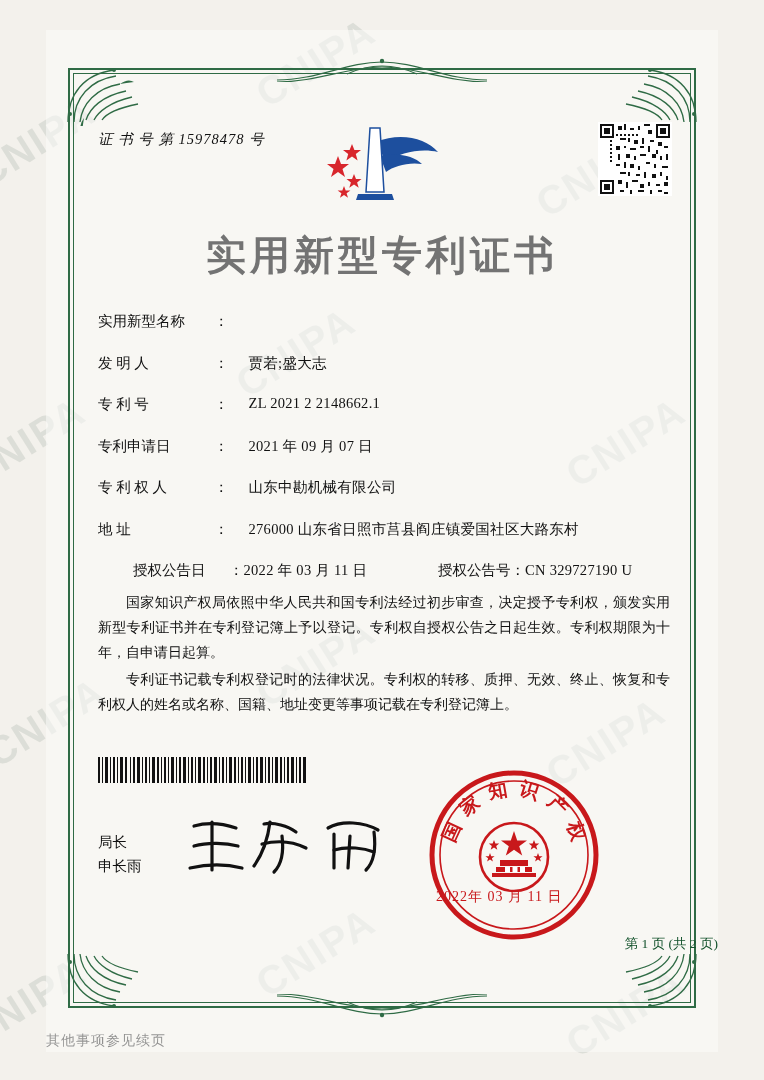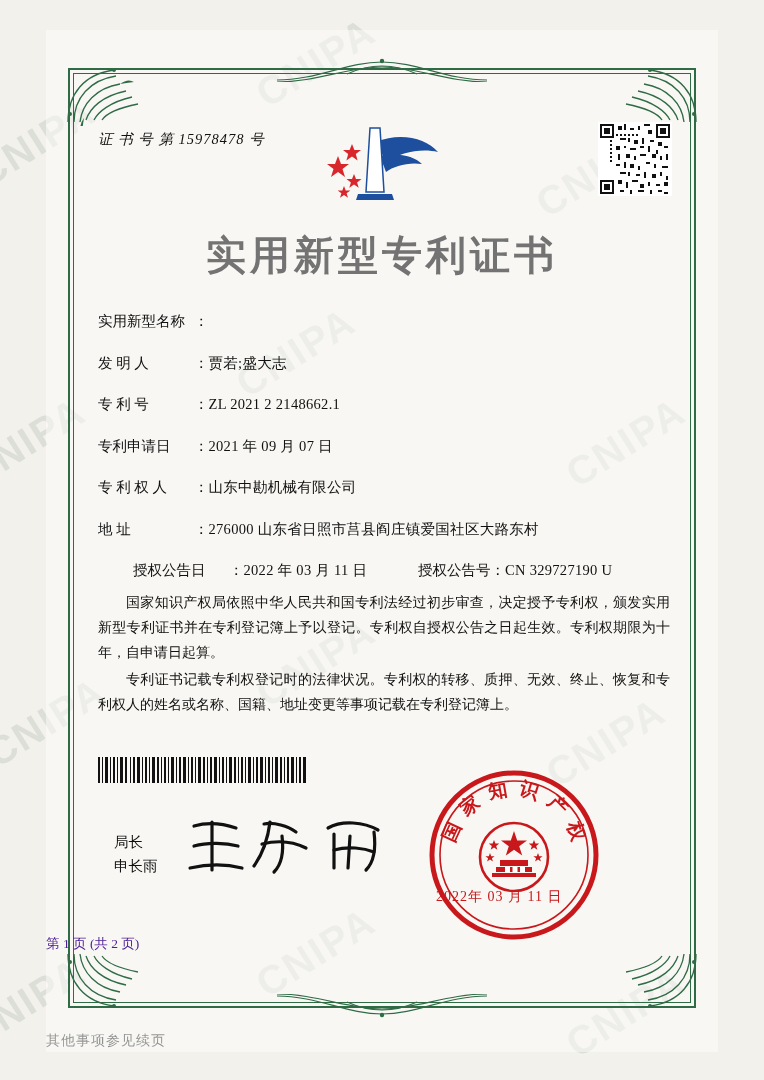--- a/index.html
+++ b/index.html
@@ -138,22 +138,23 @@
   .fields {
     position: absolute;
     left: 52px;
     top: 282px;
     width: 570px;
     font-size: 14.5px;
     color: #111;
   }
   .row {
     display: flex;
-    align-items: center;
+    align-items: flex-start;
     margin-bottom: 22.5px;
+    gap: 20px;
   }
   .label {
     width: 96px;
     flex: 0 0 96px;
     letter-spacing: 0px;
     white-space: pre;
   }
   .colon {
     flex: 0 0 10px;
   }
@@ -194,21 +195,20 @@
   }
 
   
   .sig-label {
     position: absolute;
     left: 52px;
     top: 800px;
     font-size: 14.5px;
     line-height: 24px;
     color: #111;
-    margin-left: 16px;
   }
   .sig-script {
     position: absolute;
     left: 132px;
     top: 782px;
     width: 230px;
     height: 70px;
   }
 
   
@@ -226,23 +226,23 @@
     font-size: 14px;
     color: #c8181b;
     letter-spacing: 1px;
   }
 
   
   .page-no {
     position: absolute;
     left: 0; right: 0;
     top: 905px;
-    text-align: left;
+    text-align: right;
     font-size: 13.5px;
-    color: #4c1d95;
+    color: #14532d;
   }
   .footer-note {
     position: absolute;
     left: 0; right: 0;
     top: 972px;
     font-size: 14px;
     color: #111;
     letter-spacing: 1px;
   }
 </style>

